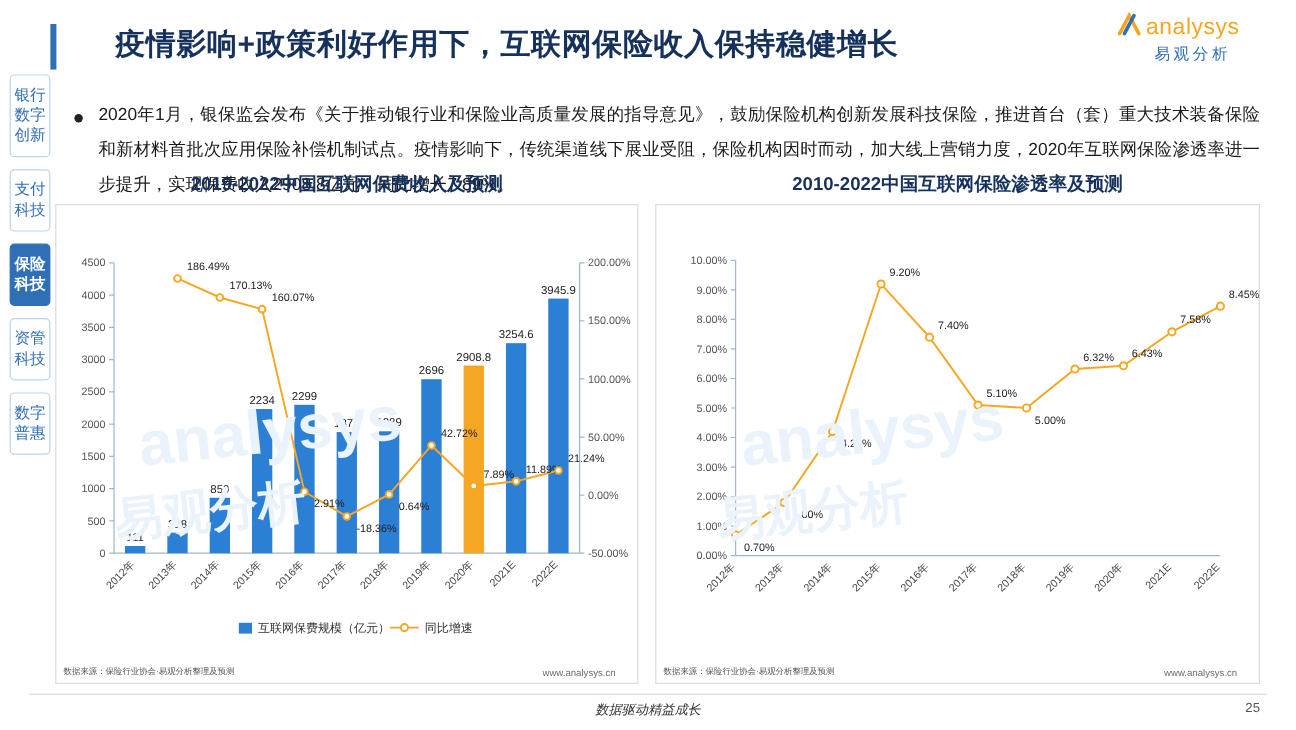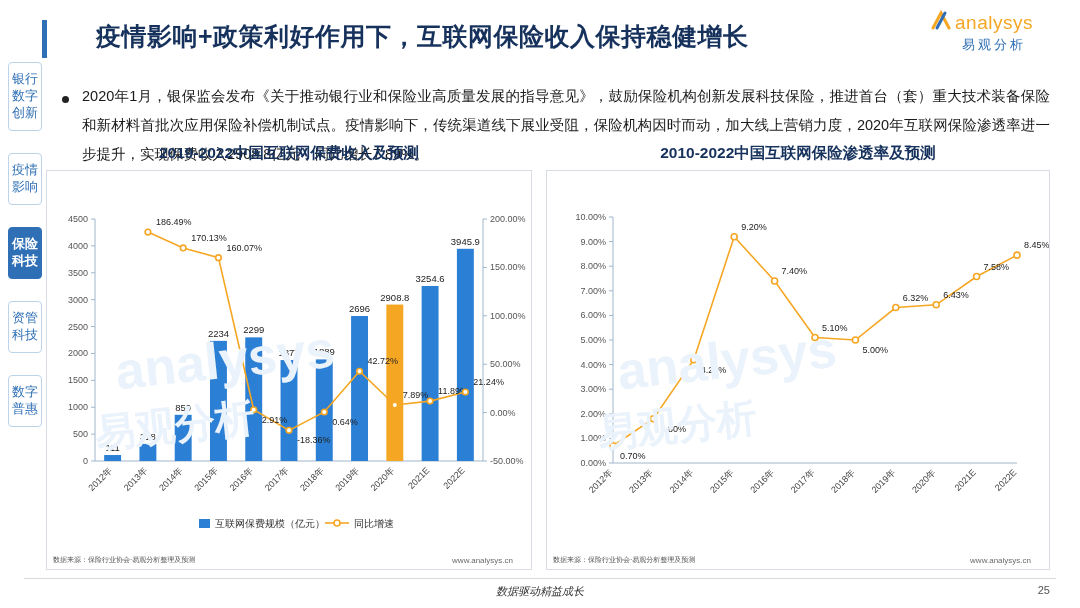--- a/index.html
+++ b/index.html
@@ -21,21 +21,21 @@
     letter-spacing:0.5px; white-space:nowrap;margin-left:38px;
   }
   .logo { position:absolute; right:26px; top:12px; width:120px; text-align:center; }
   .logo-word { font-size:19px; color:#f5a623; letter-spacing:0.5px; }
   .logo-sub { font-size:13px; color:#2f6fb5; letter-spacing:3px; margin-top:2px; }
   .logo-mark { position:absolute; left:-4px; top:-2px; }
 
   
   .side-tabs { position:absolute; left:8px; top:62px; width:34px; }
   .side-tab {
-    width:34px; margin-bottom:22px; padding:7px 0 9px 0;
+    width:34px; margin-bottom:10px; padding:7px 0 9px 0;
     border:1px solid #bcd3ea; border-radius:4px;
     color:#2f6fb5; font-size:13px; line-height:17px;
     text-align:center; background:#fff;
   }
   .side-tab.active { background:#2f6fb5; color:#fff; border-color:#2f6fb5; font-weight:bold; }
 
   
   .bullet-row { position:absolute; left:62px; top:82px; width:988px; display:flex; }
   .bullet-dot { width:20px; padding-top:7px; }
   .bullet-dot span { display:inline-block; width:7px; height:7px; border-radius:50%; background:#222; }
@@ -91,21 +91,21 @@
       <path d="M3 18 L11 3 L19 18" fill="none" stroke="#f5a623" stroke-width="3" stroke-linecap="round"></path>
       <path d="M7 18 L15 3" fill="none" stroke="#2f6fb5" stroke-width="3" stroke-linecap="round"></path>
     </svg>
     <div class="logo-word">analysys</div>
     <div class="logo-sub">易观分析</div>
   </div>
 </div>
 
 <div class="side-tabs">
   <div class="side-tab">银行数字创新</div>
-  <div class="side-tab">疫情影响</div>
+  <div class="side-tab">支付科技</div>
   <div class="side-tab active">保险科技</div>
   <div class="side-tab">资管科技</div>
   <div class="side-tab">数字普惠</div>
 </div>
 
 <div class="bullet-row">
   <div class="bullet-dot"><span></span></div>
   <div class="bullet-text">2020年1月，银保监会发布《关于推动银行业和保险业高质量发展的指导意见》，鼓励保险机构创新发展科技保险，推进首台（套）重大技术装备保险和新材料首批次应用保险补偿机制试点。疫情影响下，传统渠道线下展业受阻，保险机构因时而动，加大线上营销力度，2020年互联网保险渗透率进一步提升，实现保费收入2908.8亿元，同比增长7.89%。</div>
 </div>
 

